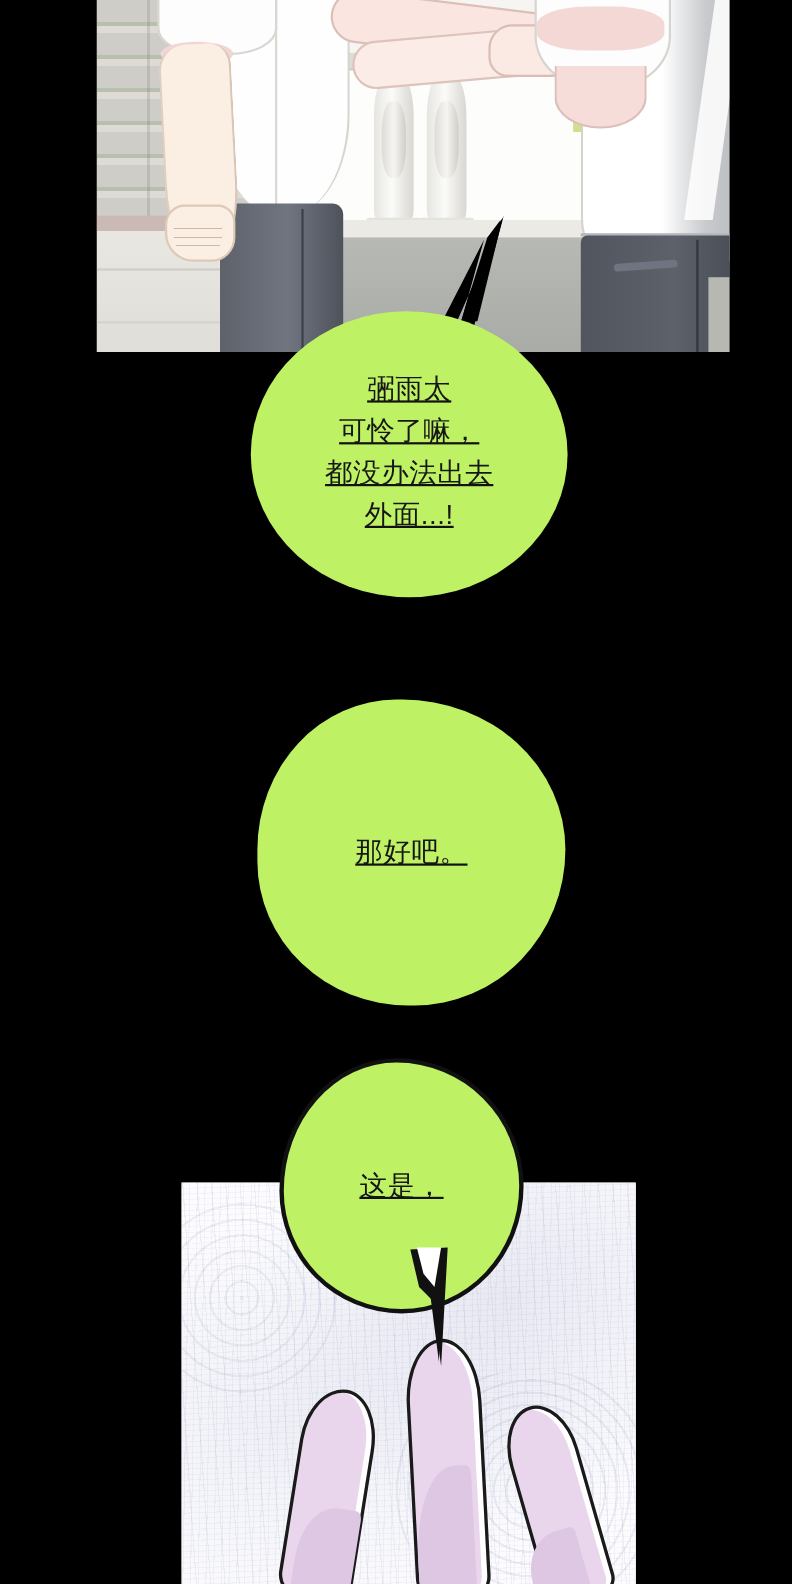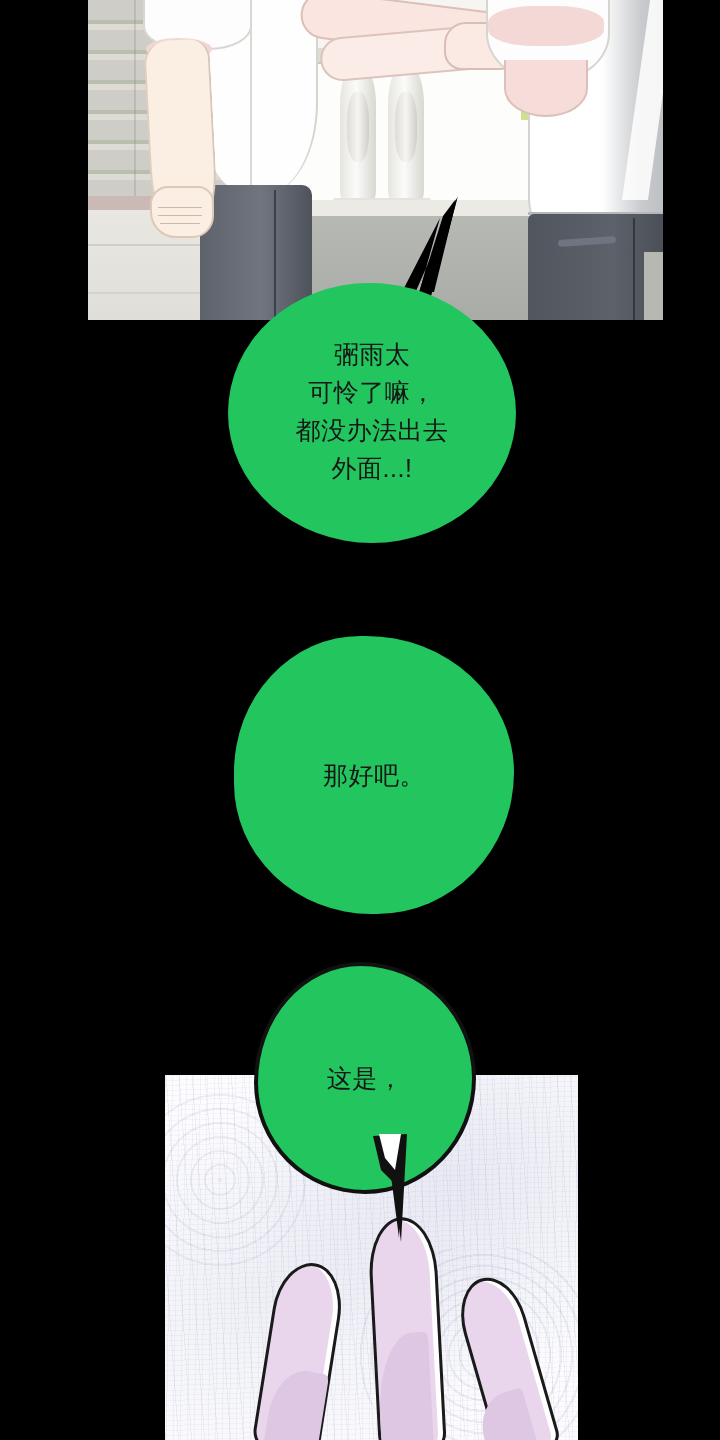--- a/index.html
+++ b/index.html
@@ -429,27 +429,28 @@
   .petal-shade.s3 {
     left: 316px; top: 318px;
     width: 50px; height: 62px;
     border-radius: 65% 8% 0 0;
     transform: rotate(-16deg);
   }
 
   
   .bubble {
     position: absolute;
-    background: #22c55e;
+    background: #bef264;
     display: flex;
     align-items: center;
     justify-content: center;
     text-align: center;
     color: #111111;
     box-sizing: border-box;
+    text-decoration: underline;
   }
   .bubble-text {
     font-size: 25px;
     line-height: 1.52;
     letter-spacing: 0.5px;
     font-weight: 500;
     white-space: pre-line;
     color: #161616;
   }
 

